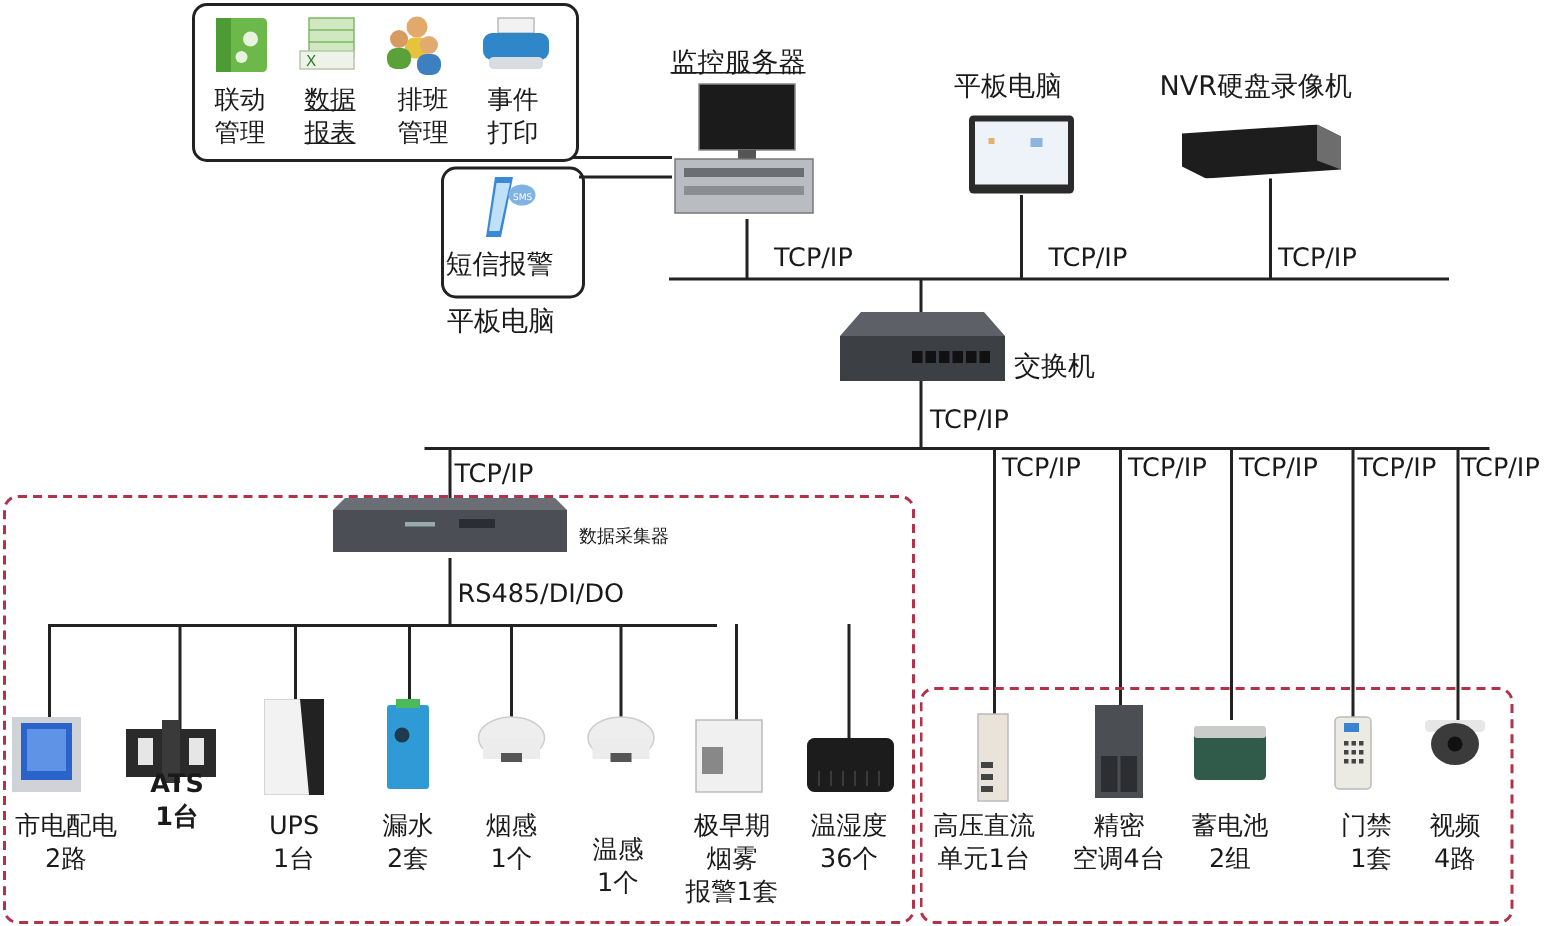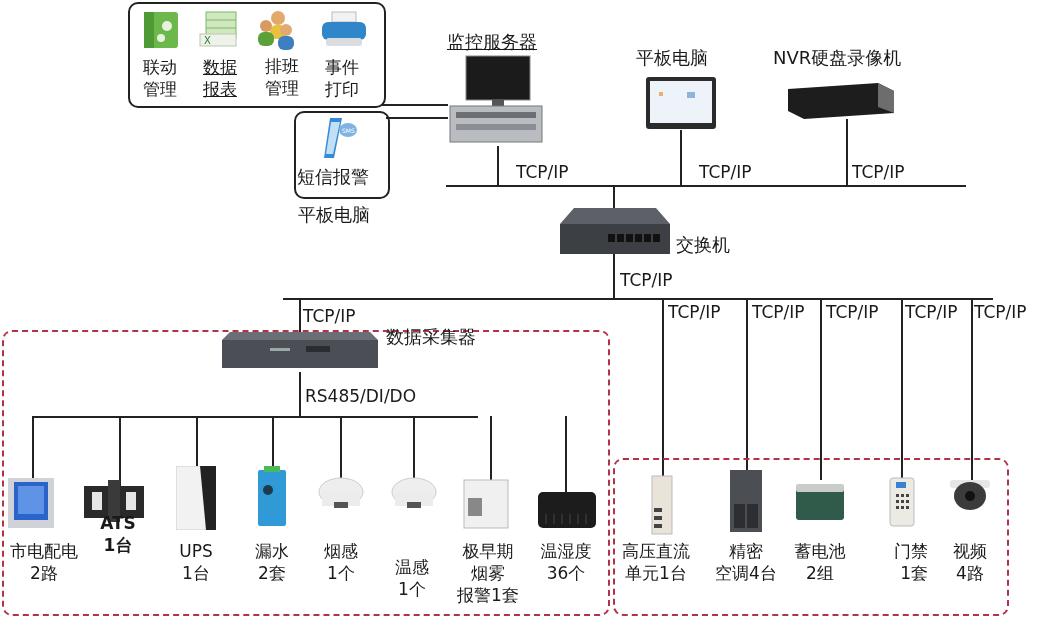--- a/index.html
+++ b/index.html
@@ -136,21 +136,21 @@
 
 <div class="box-dash" style="left:2px;top:330px;width:604px;height:282px;"></div>
 <div class="box-dash" style="left:613px;top:458px;width:392px;height:154px;"></div>
 
 <svg class="abs" style="left:222px;top:332px" width="156" height="40" viewBox="0 0 156 40">
   <polygon points="8,0 148,0 156,8 0,8" fill="#6b6f75"></polygon>
   <rect x="0" y="8" width="156" height="28" fill="#4b4f55"></rect>
   <rect x="48" y="16" width="20" height="3" fill="#9aa"></rect>
     <rect x="84" y="14" width="24" height="6" fill="#2a2d31"></rect>
 </svg>
-<div class="lbl" style="left:386px;top:327px;font-size:18px;">数据采集器</div>
+<div class="lbl" style="left:386px;top:347px;font-size:12px;">数据采集器</div>
 <div class="line v" style="left:299px;top:372px;height:46px;"></div>
 <div class="lbl" style="left:305px;top:386px;">RS485/DI/DO</div>
 
 <div class="line h" style="left:32px;top:416px;width:446px;"></div>
 <div class="line v" style="left:32px;top:416px;height:64px;"></div>
 <div class="line v" style="left:119px;top:416px;height:74px;"></div>
 <div class="line v" style="left:196px;top:416px;height:50px;"></div>
 <div class="line v" style="left:272px;top:416px;height:58px;"></div>
 <div class="line v" style="left:340px;top:416px;height:62px;"></div>
 <div class="line v" style="left:413px;top:416px;height:62px;"></div>

